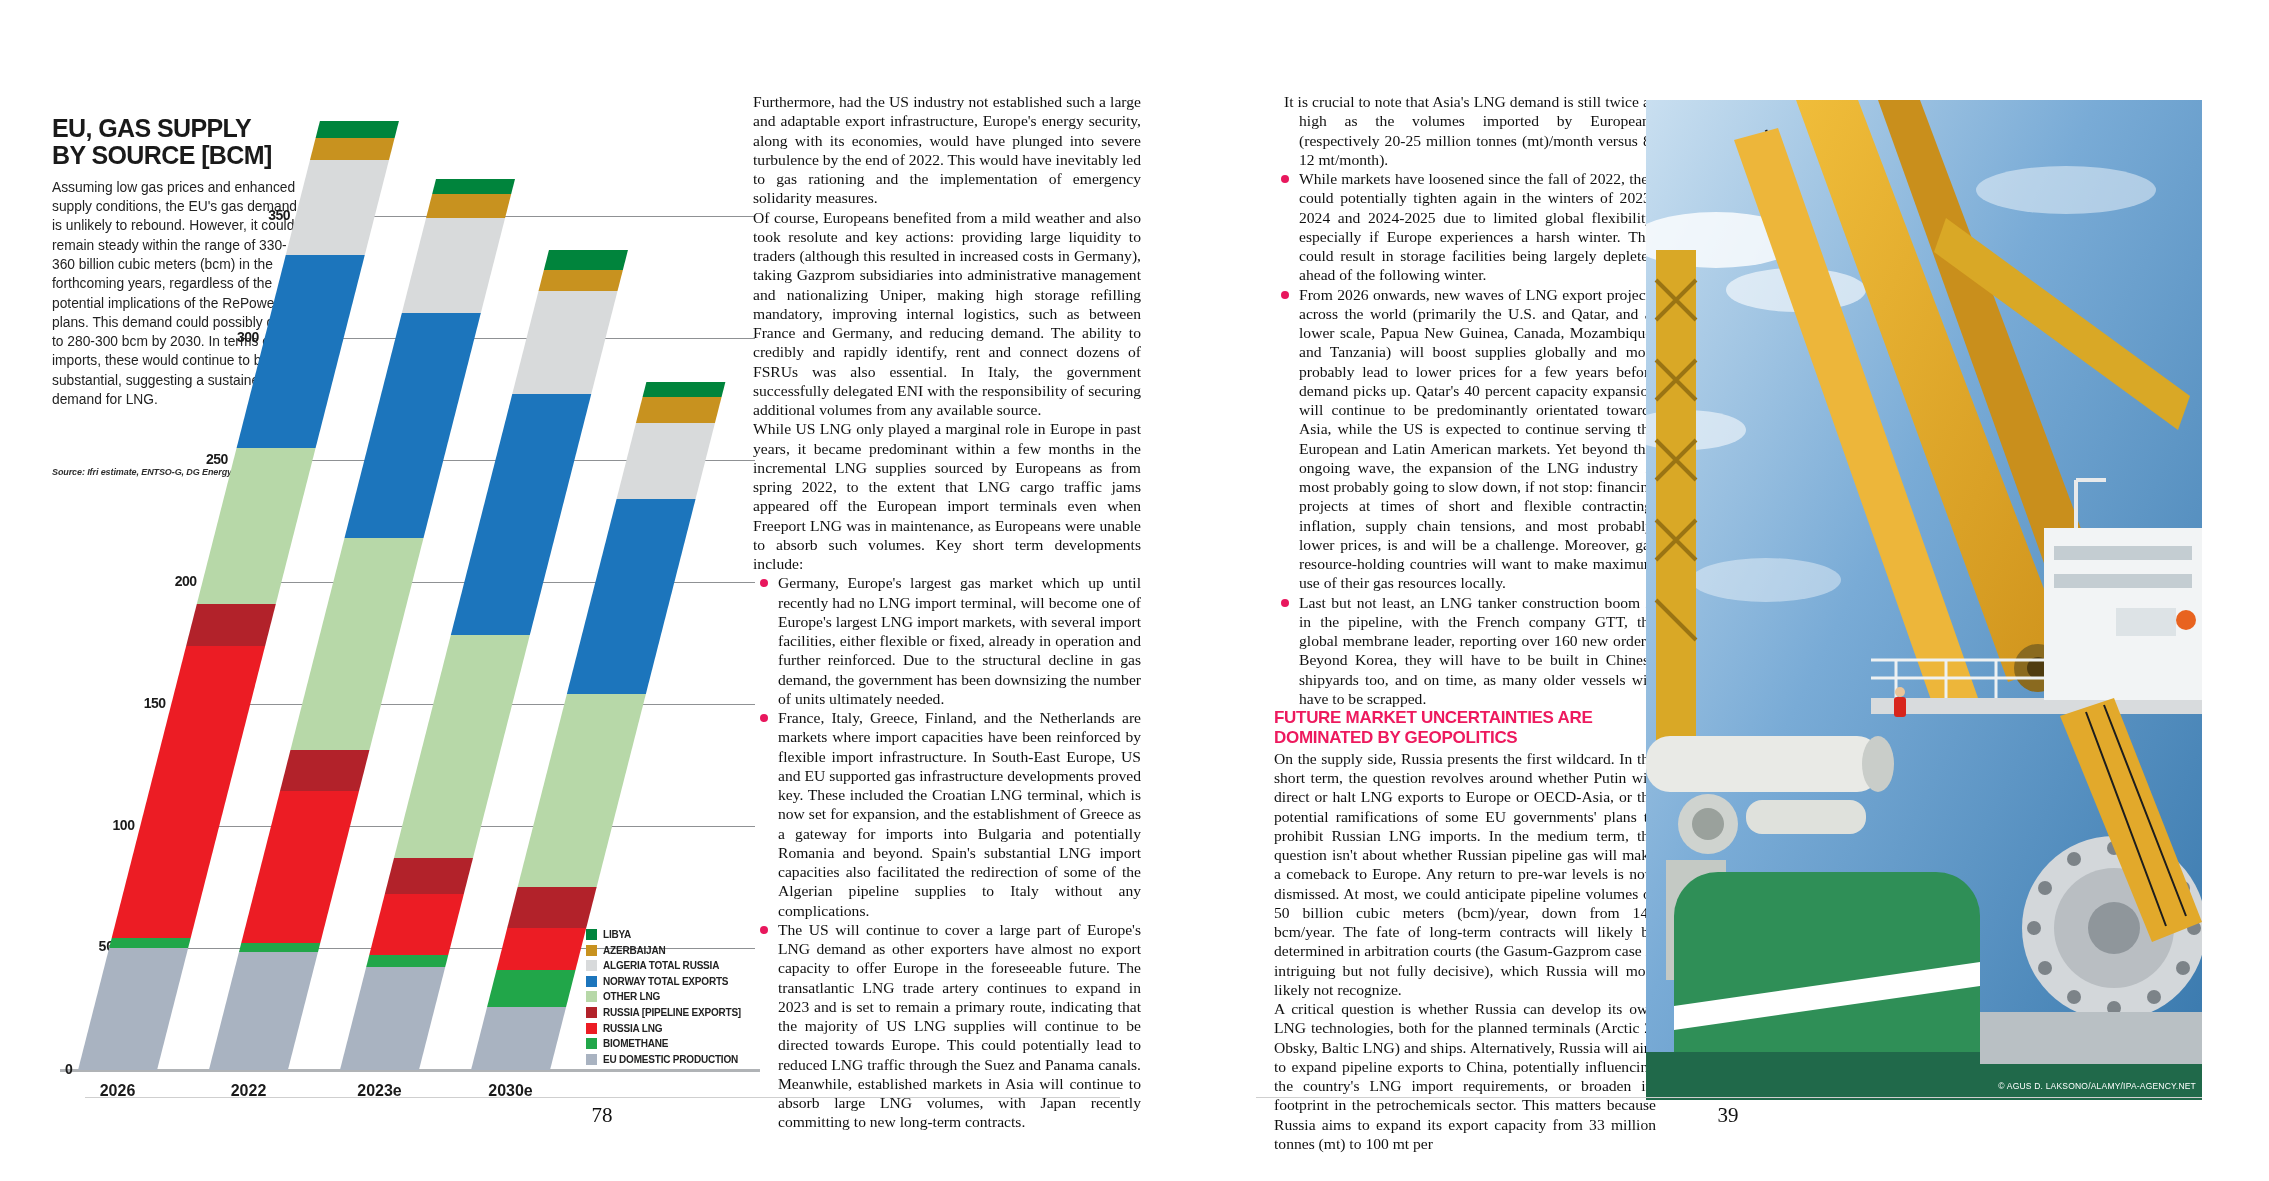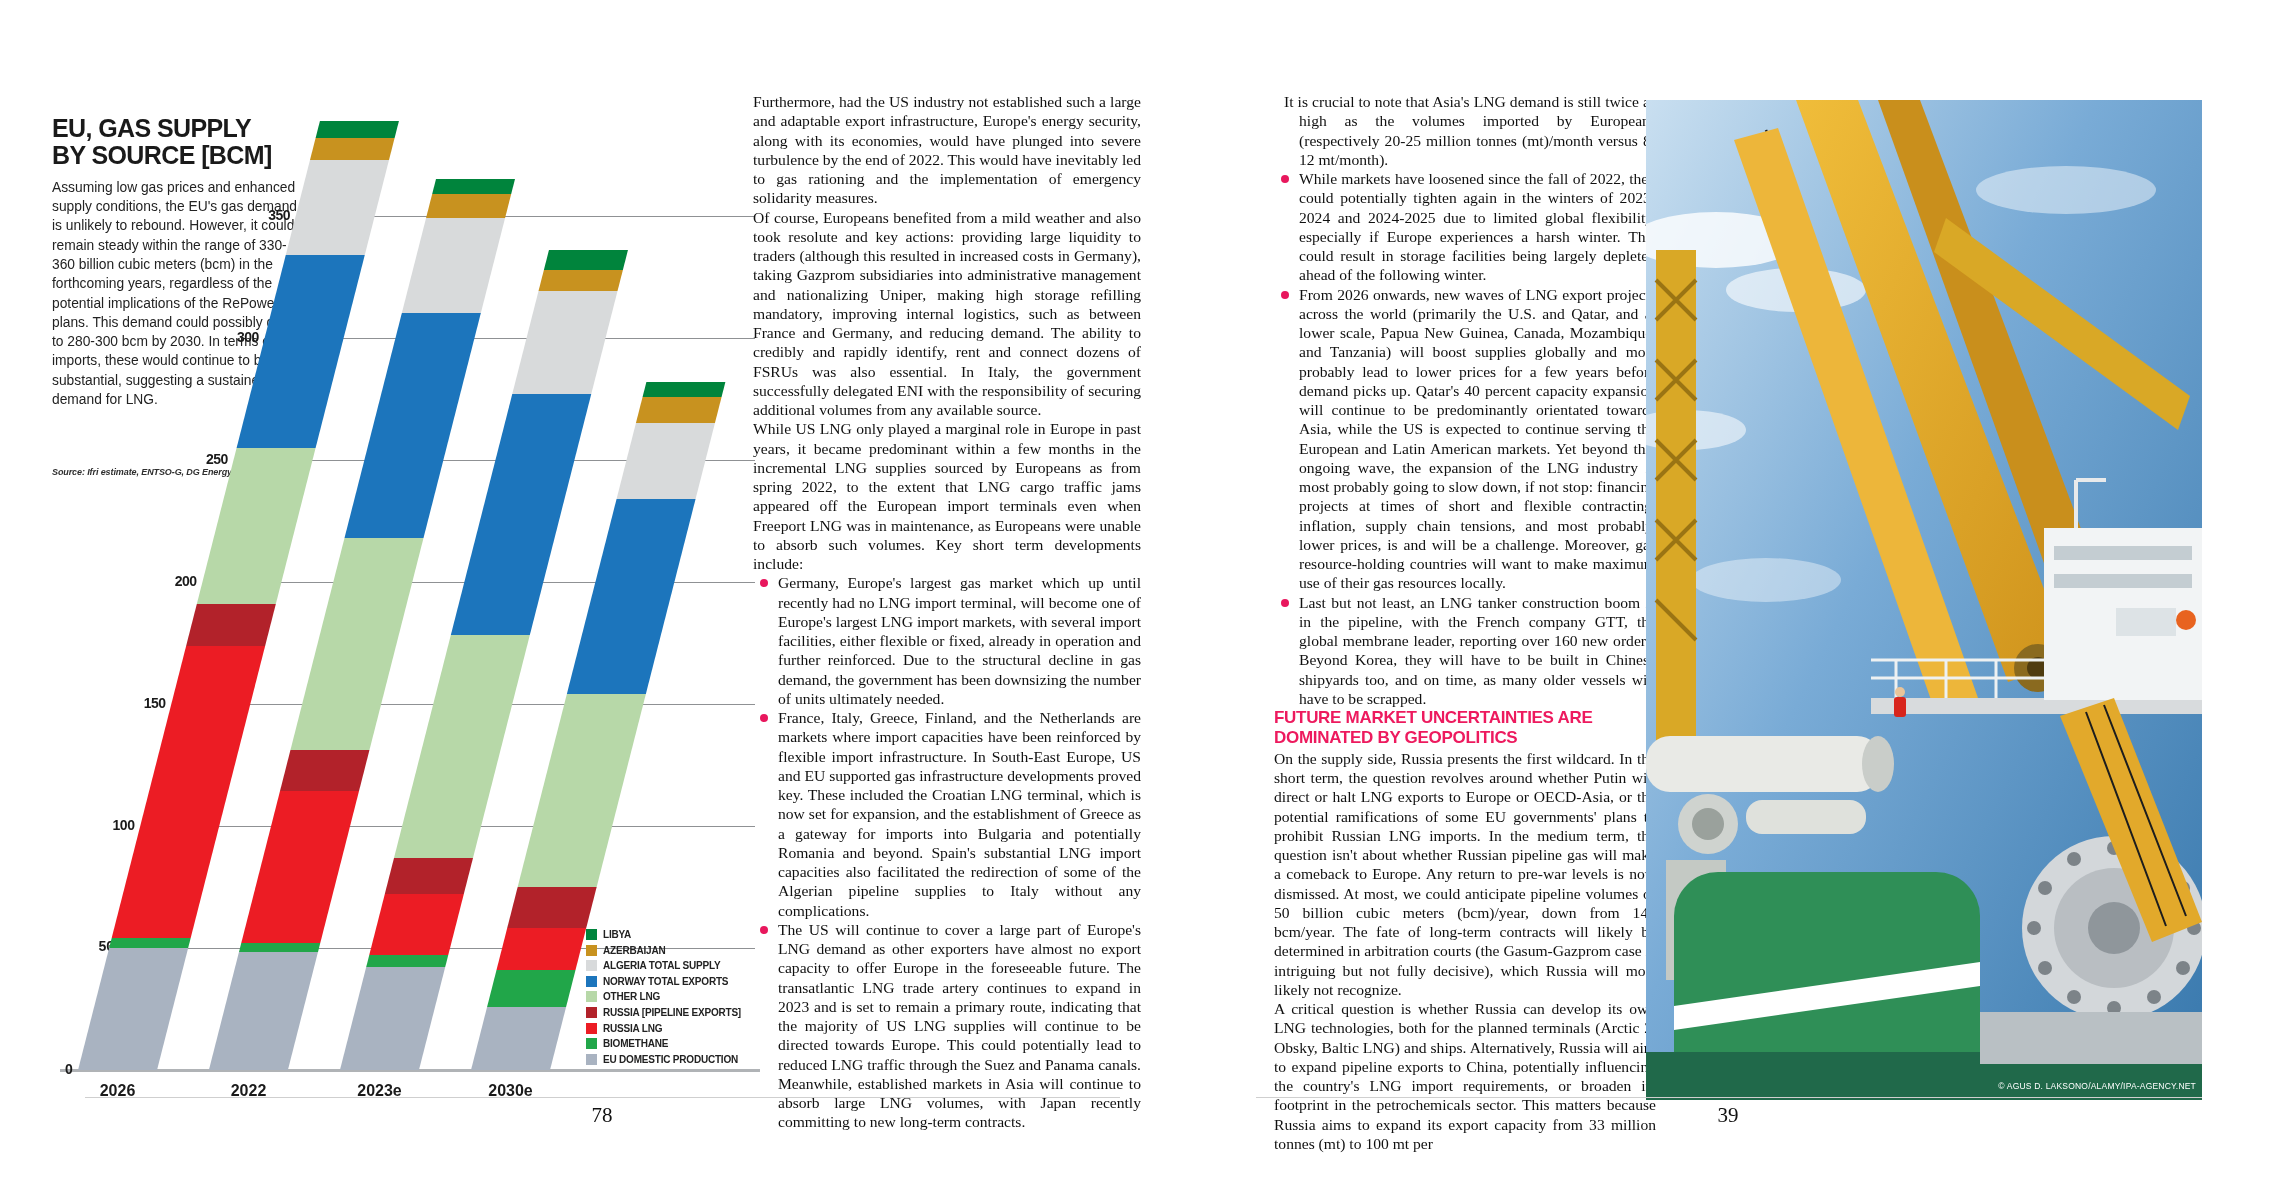--- a/index.html
+++ b/index.html
@@ -63,21 +63,21 @@
         <div class="legend-row">
           <div class="swatch" style="background: rgb(0, 132, 60);"></div>
           <div class="legend-label">LIBYA</div>
         </div>
         <div class="legend-row">
           <div class="swatch" style="background: rgb(200, 146, 31);"></div>
           <div class="legend-label">AZERBAIJAN</div>
         </div>
         <div class="legend-row">
           <div class="swatch" style="background: rgb(216, 218, 219);"></div>
-          <div class="legend-label">ALGERIA TOTAL SUPPLY</div>
+          <div class="legend-label">ALGERIA TOTAL RUSSIA</div>
         </div>
         <div class="legend-row">
           <div class="swatch" style="background: rgb(28, 117, 188);"></div>
           <div class="legend-label">NORWAY TOTAL EXPORTS</div>
         </div>
         <div class="legend-row">
           <div class="swatch" style="background: rgb(183, 216, 168);"></div>
           <div class="legend-label">OTHER LNG</div>
         </div>
         <div class="legend-row">

